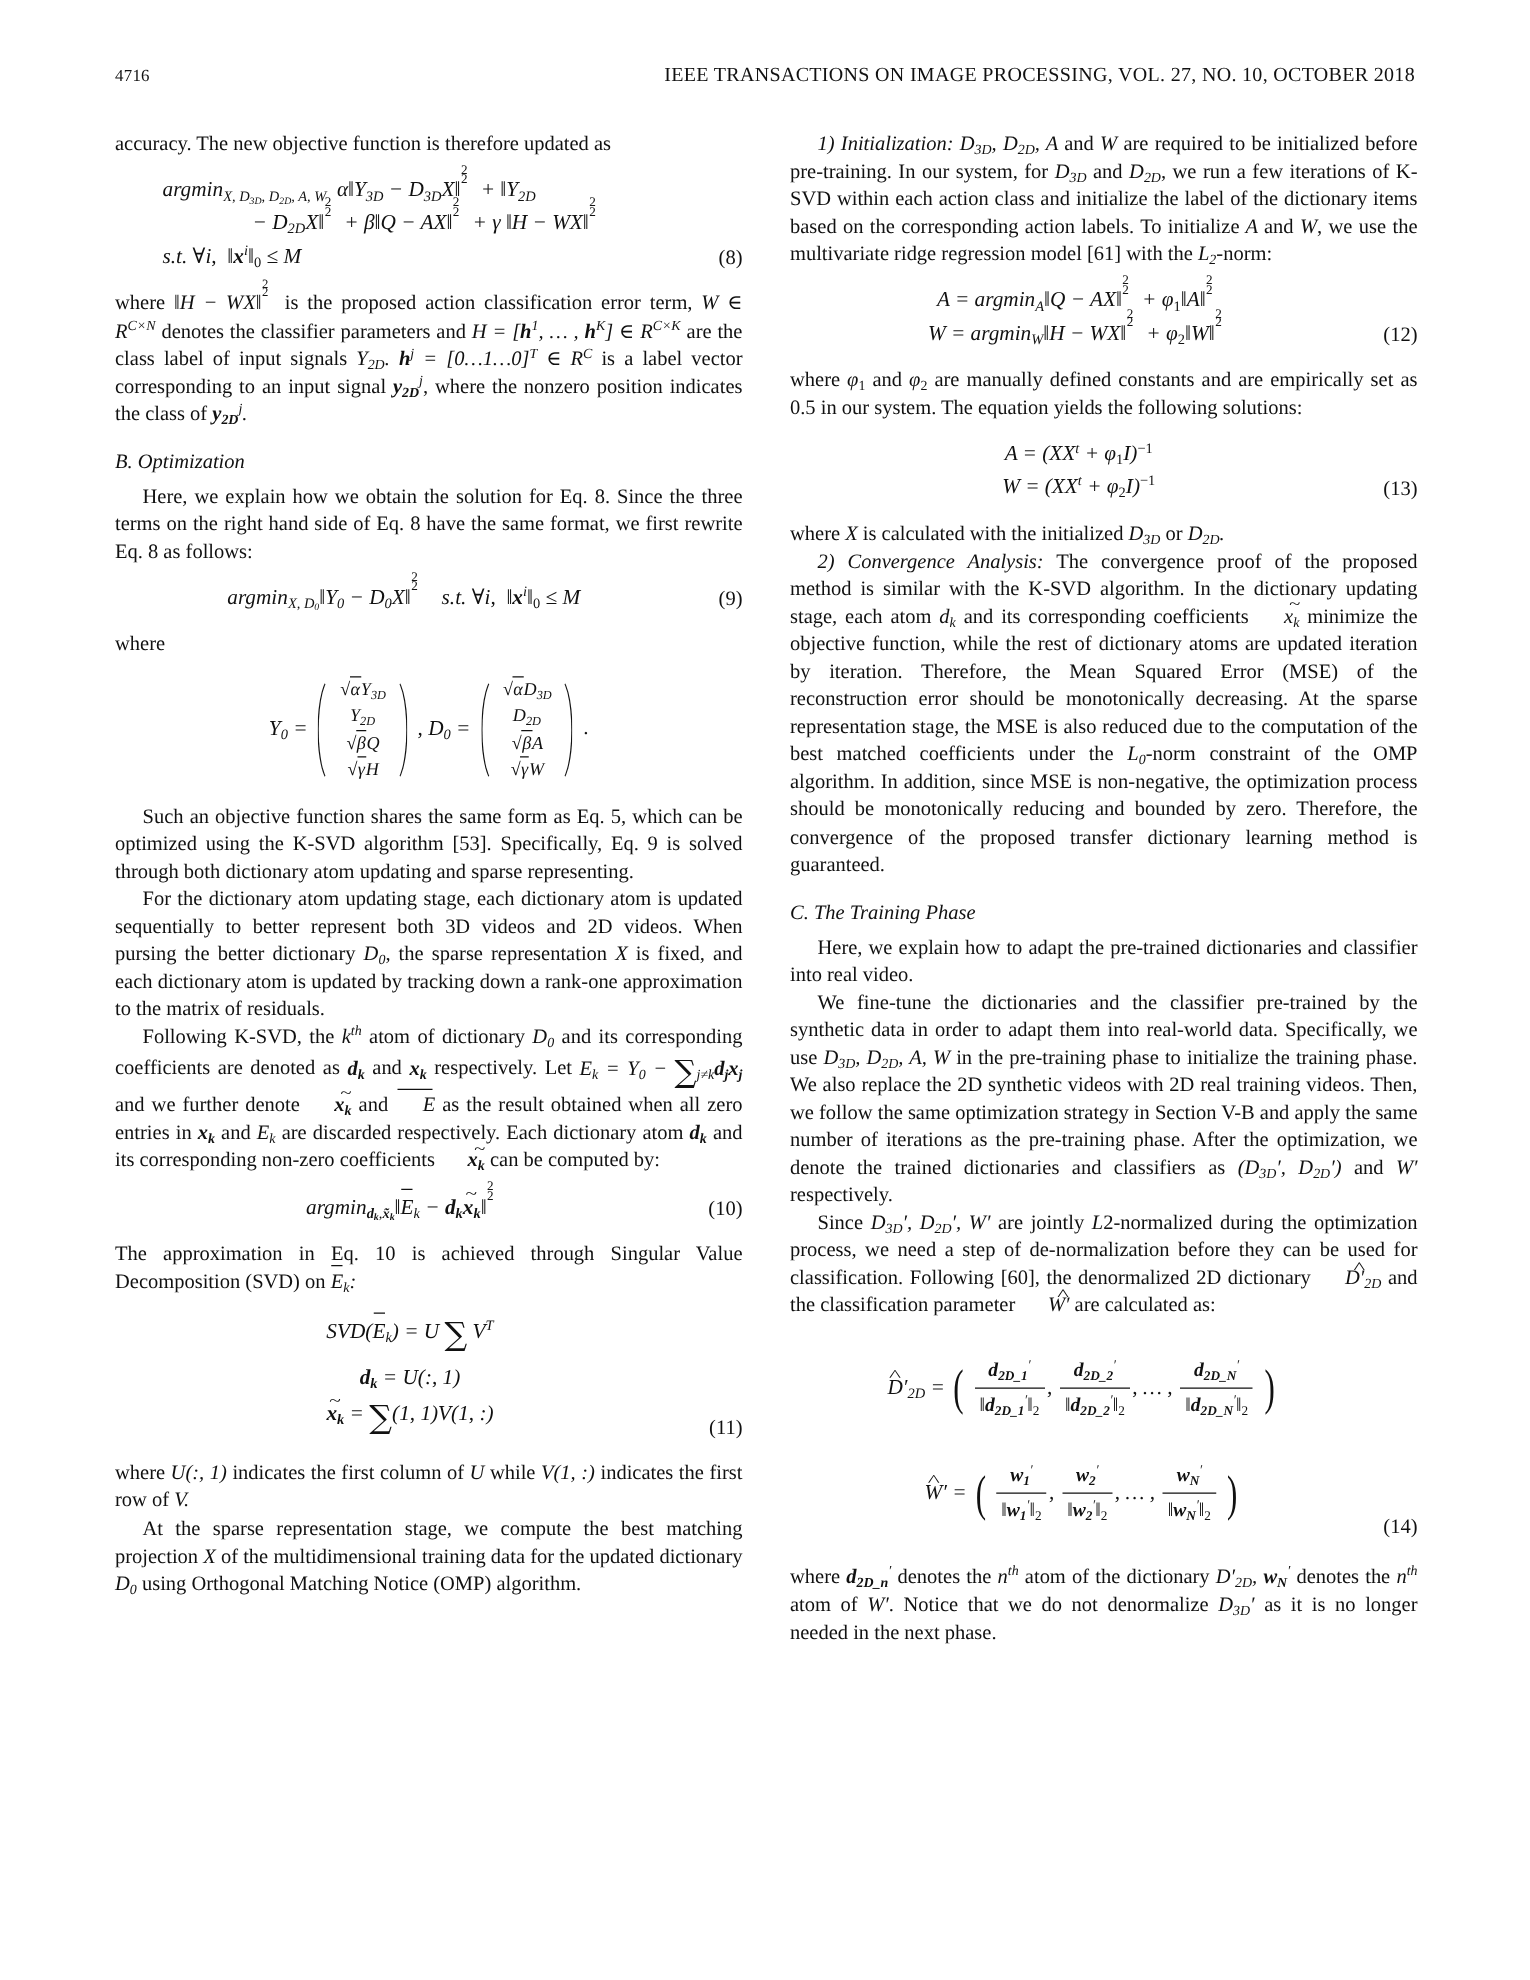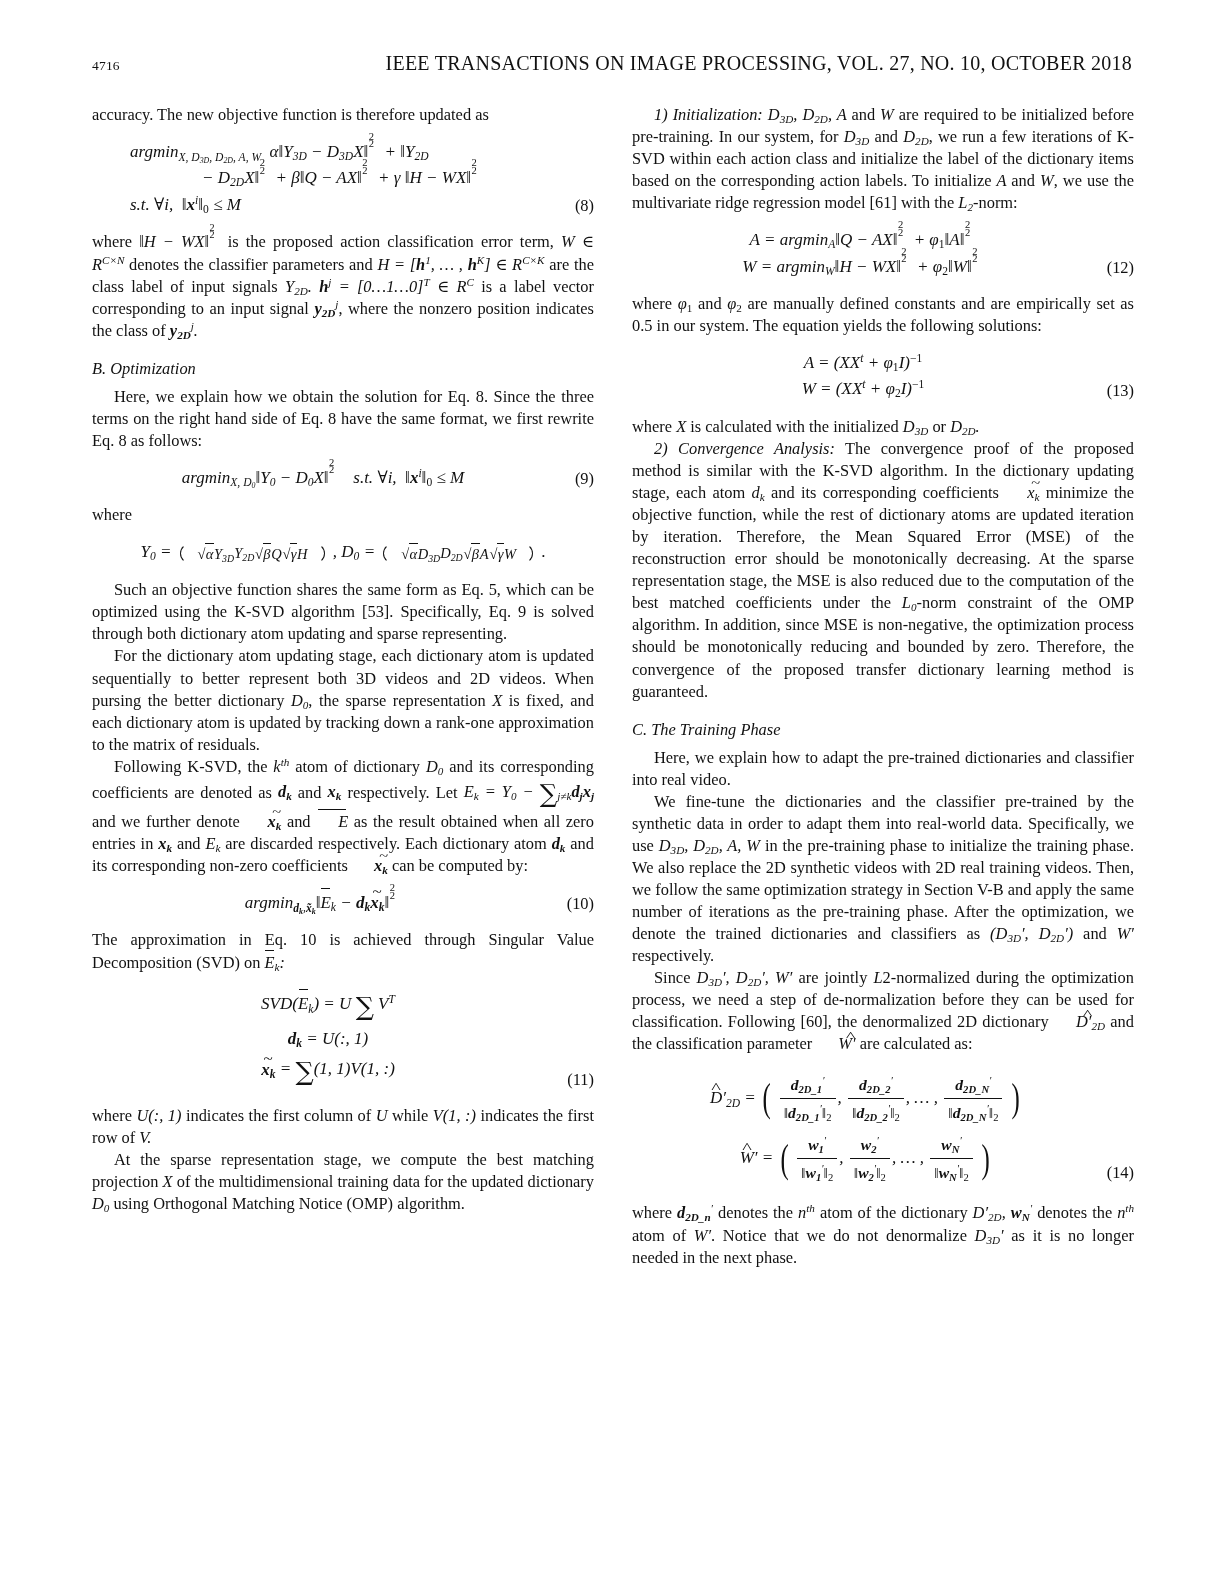--- a/index.html
+++ b/index.html
@@ -31,21 +31,21 @@
     justify-content: space-between;
     align-items: baseline;
     font-size: 13.5px;
   }
   .folio {
     letter-spacing: 0.2px;
   }
   .journal-line {
     font-variant: small-caps;
     letter-spacing: 0.25px;
-    font-size: 20px;
+    font-size: 16px;
   }
   
   .columns {
     position: absolute;
     left: 92px;
     top: 104px;
     width: 1042px;
     height: 1420px;
     display: flex;
     gap: 38px;
@@ -134,33 +134,33 @@
     position: absolute;
     top: 2px; bottom: 2px;
     left: 2px; right: 2px;
     border: 1.6px solid #111;
     border-radius: 50%/50%;
   }
   .paren.l::before { border-right-color: transparent; border-top-color: transparent; border-bottom-color: transparent; left: 4px; right: -13px; }
   .paren.r::before { border-left-color: transparent; border-top-color: transparent; border-bottom-color: transparent; right: 4px; left: -13px; }
   .mcol {
     display: inline-flex;
-    flex-direction: row;
+    flex-direction: column;
     align-items: center;
     padding: 2px 7px;
     font-size: 14.5px;
     line-height: 1.42;
   }
   
   .frac {
     display: inline-flex;
     flex-direction: column;
     align-items: center;
     vertical-align: middle;
-    margin: 4px 2px;
+    margin: 16px 2px;
     font-size: 0.92em;
     text-align: right;
   }
   .frac .num { padding: 0 4px 1px 4px; }
   .frac .den { padding: 2px 4px 0 4px; border-top: 1.3px solid #111; }
   .bigparen {
     display: inline-block;
     font-size: 2.35em;
     font-style: normal;
     vertical-align: middle;

